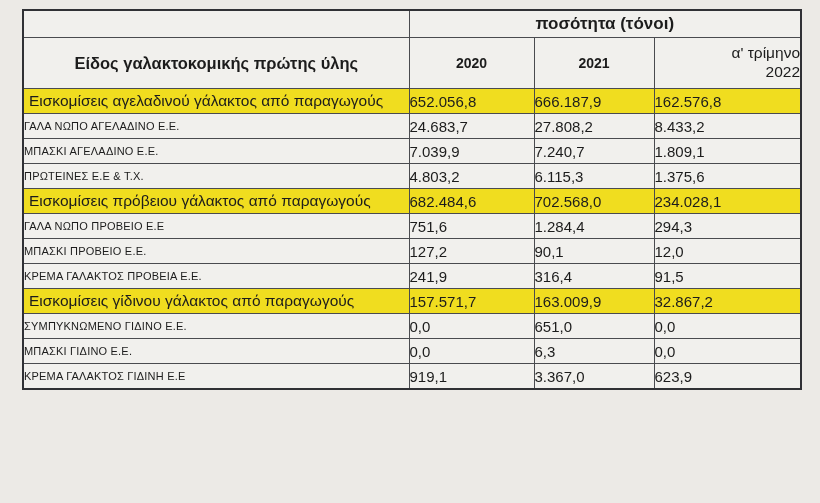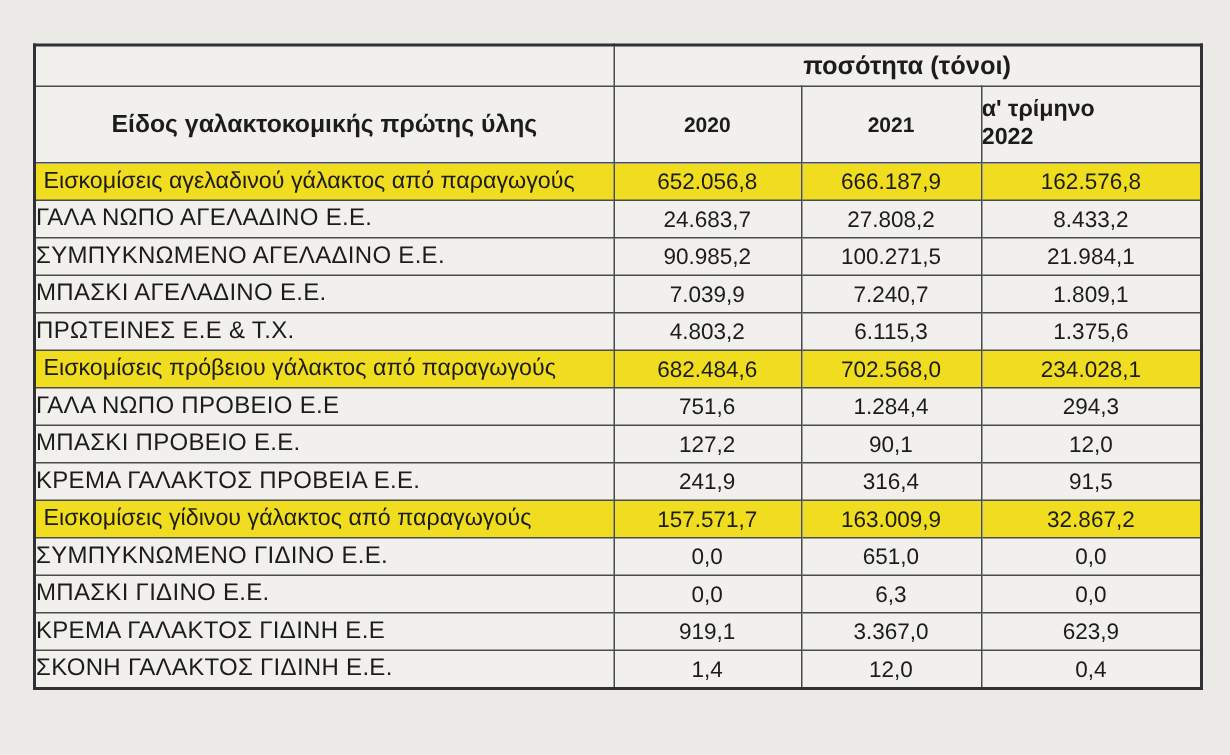--- a/index.html
+++ b/index.html
@@ -4,44 +4,44 @@
 <style>
   html, body { margin: 0; padding: 0; }
   body {
     width: 820px; height: 503px;
     background: var(--paper, #eceae6);
     font-family: "Liberation Sans", "DejaVu Sans", sans-serif;
     color: #1c1c1c;
     position: relative;
     overflow: hidden;
   }
-  .scan-wrap { position: absolute; left: 22px; top: 29px; }
+  .scan-wrap { position: absolute; left: 22px; top: 9px; }
   table.dairy {
     border-collapse: collapse;
     table-layout: fixed;
     width: 778px;
     background: var(--cell, #f1f0ed);
   }
   table.dairy td {
     border: 1.5px solid var(--grid, #4a4b4f);
     overflow: hidden;
     white-space: nowrap;
     padding: 0;
     vertical-align: middle;
   }
   table.dairy { border: 2.5px solid #303135; }
   tr.hrow1 td { height: 26px; }
   tr.hrow2 td { height: 50px; }
   tr.drow td { height: 24px; }
   .qty-title { text-align: center; font-weight: bold; font-size: 17px; }
   .kind-head { text-align: center; font-weight: bold; font-size: 16.5px; }
   .year-head { text-align: center; font-weight: bold; font-size: 14px; }
-  .q1-head   { text-align: left; font-weight: bold; font-size: 15.5px; line-height: 1.2; margin-top: 24px; }
-  .lbl { font-size: 16px; padding-left: 33px; text-align: left; letter-spacing: 0.2px; }
-  .num { font-size: 15px; text-align: center; padding-right: 9px; }
+  .q1-head   { text-align: right; font-weight: normal; font-size: 15.5px; line-height: 1.2; margin-top: 24px; }
+  .lbl { font-size: 11px; padding-left: 33px; text-align: left; letter-spacing: 0.2px; }
+  .num { font-size: 15px; text-align: left; padding-right: 9px; }
   tr.group td { background: var(--hl, #f0dd1f); }
   tr.group .lbl { padding-left: 5px; font-size: 15.5px; letter-spacing: 0; }
 </style>
 </head>
 <body>
 
 <div class="scan-wrap">
   <table class="dairy">
     <colgroup>
       <col style="width:386px">
@@ -68,26 +68,20 @@
         <td class="lbl">Εισκομίσεις αγελαδινού γάλακτος από παραγωγούς</td>
         <td class="num">652.056,8</td>
         <td class="num">666.187,9</td>
         <td class="num">162.576,8</td>
       </tr>
       <tr class="drow">
         <td class="lbl">ΓΑΛΑ ΝΩΠΟ ΑΓΕΛΑΔΙΝΟ Ε.Ε.</td>
         <td class="num">24.683,7</td>
         <td class="num">27.808,2</td>
         <td class="num">8.433,2</td>
-      </tr>
-      <tr class="drow">
-        <td class="lbl">ΣΥΜΠΥΚΝΩΜΕΝΟ ΑΓΕΛΑΔΙΝΟ Ε.Ε.</td>
-        <td class="num">90.985,2</td>
-        <td class="num">100.271,5</td>
-        <td class="num">21.984,1</td>
       </tr>
       <tr class="drow">
         <td class="lbl">ΜΠΑΣΚΙ ΑΓΕΛΑΔΙΝΟ Ε.Ε.</td>
         <td class="num">7.039,9</td>
         <td class="num">7.240,7</td>
         <td class="num">1.809,1</td>
       </tr>
       <tr class="drow">
         <td class="lbl">ΠΡΩΤΕΙΝΕΣ Ε.Ε &amp; Τ.Χ.</td>
         <td class="num">4.803,2</td>
@@ -135,21 +129,15 @@
         <td class="num">0,0</td>
         <td class="num">6,3</td>
         <td class="num">0,0</td>
       </tr>
       <tr class="drow">
         <td class="lbl">ΚΡΕΜΑ ΓΑΛΑΚΤΟΣ ΓΙΔΙΝΗ Ε.Ε</td>
         <td class="num">919,1</td>
         <td class="num">3.367,0</td>
         <td class="num">623,9</td>
       </tr>
-      <tr class="drow">
-        <td class="lbl">ΣΚΟΝΗ ΓΑΛΑΚΤΟΣ ΓΙΔΙΝΗ Ε.Ε.</td>
-        <td class="num">1,4</td>
-        <td class="num">12,0</td>
-        <td class="num">0,4</td>
-      </tr>
     </tbody>
   </table>
 </div>
 
 </body></html>

